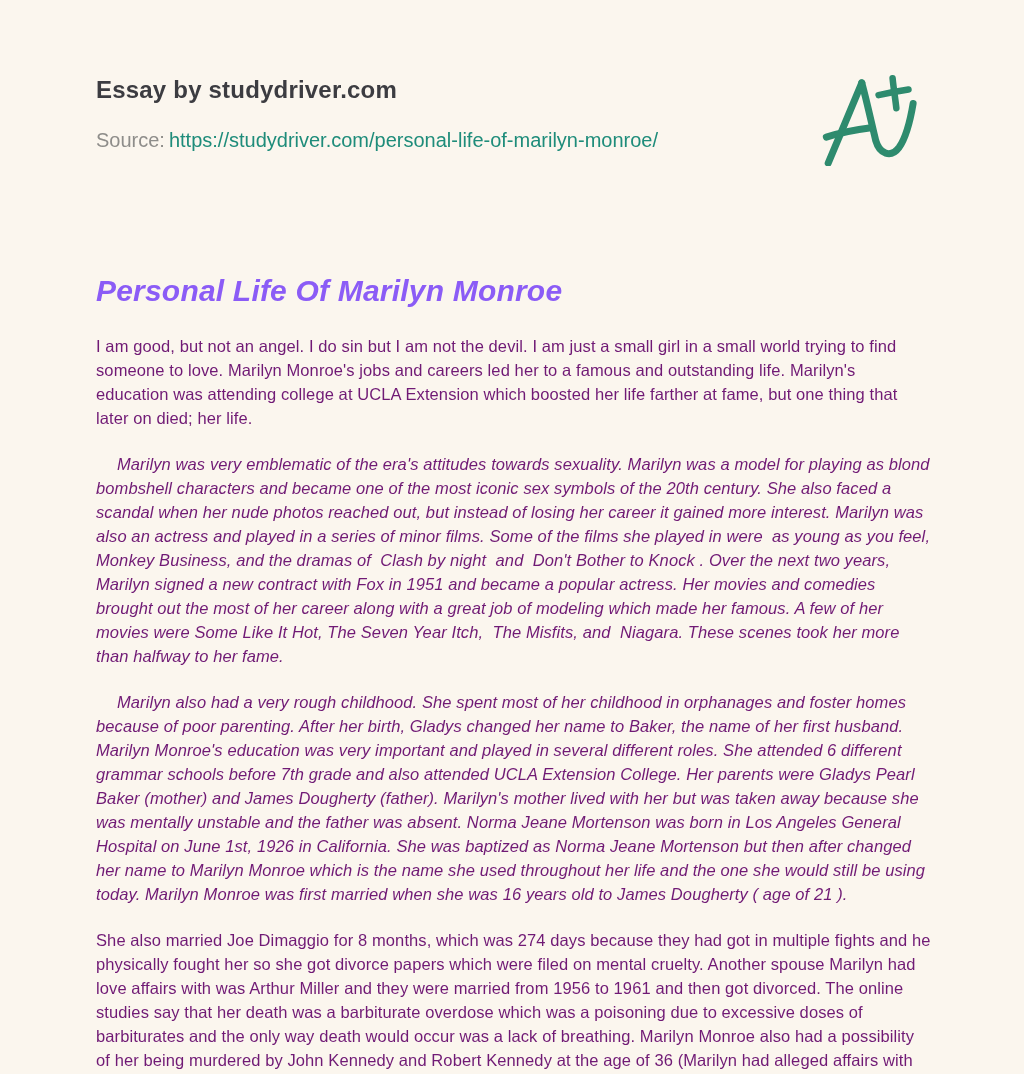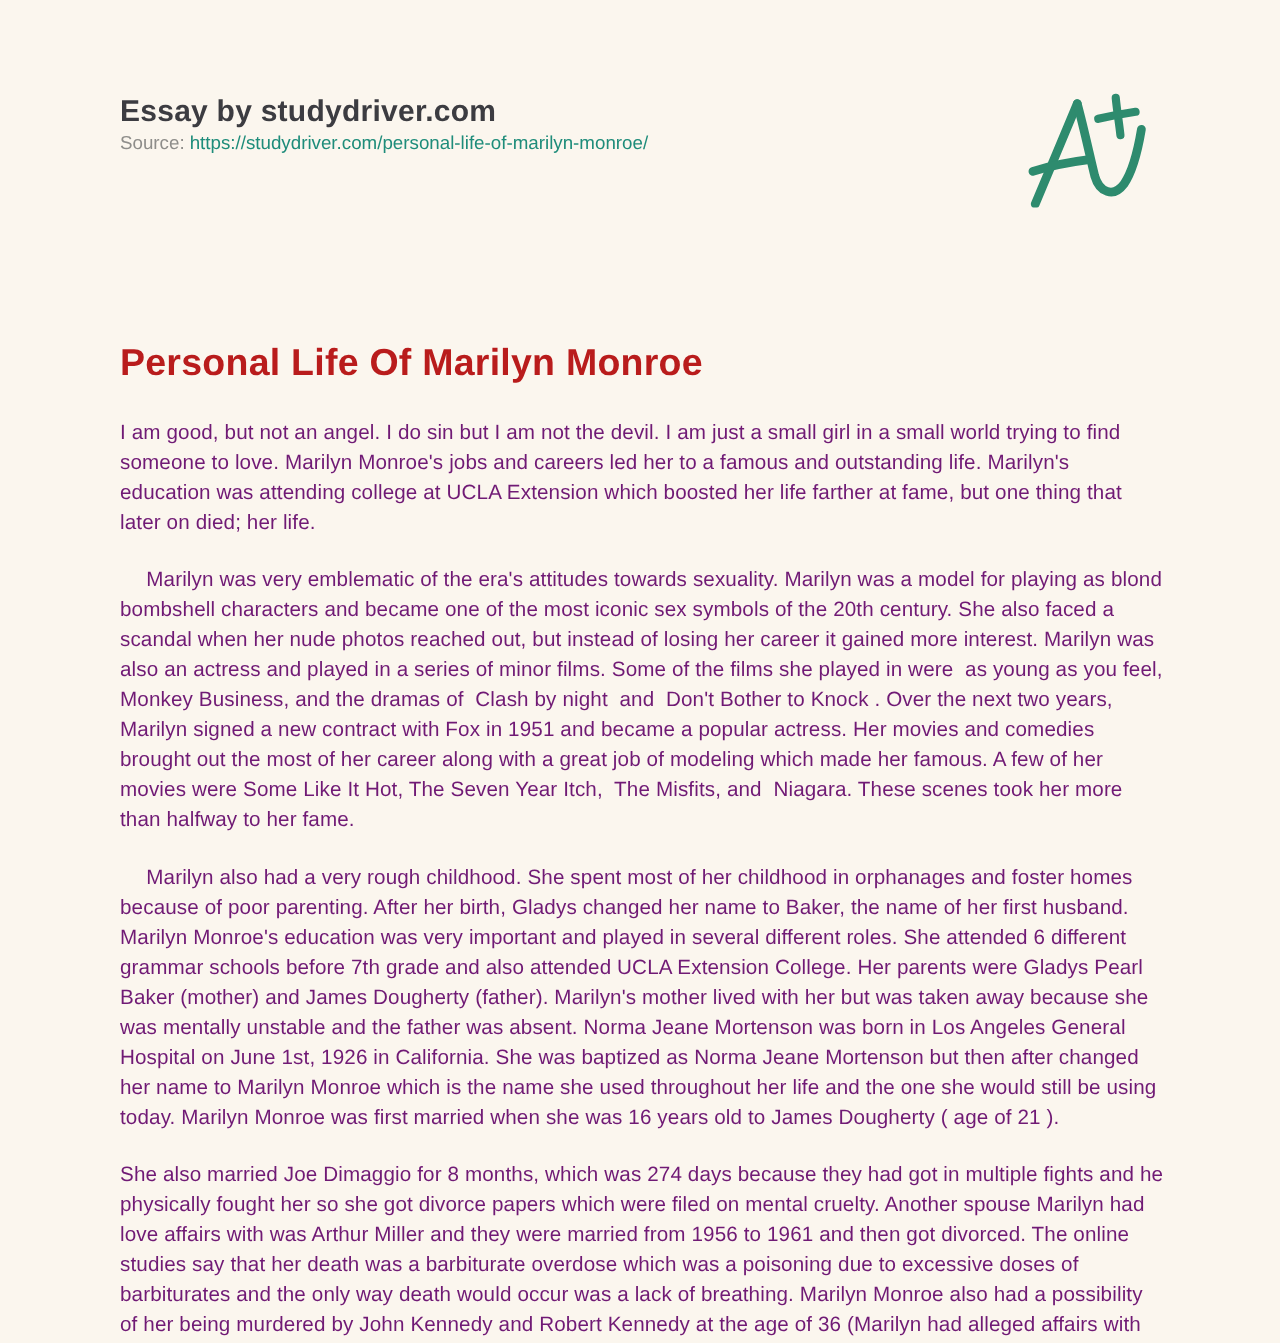--- a/index.html
+++ b/index.html
@@ -23,22 +23,22 @@
     justify-content: space-between;
     align-items: flex-start;
   }
   .header-left h1 {
     font-size: 24px;
     font-weight: bold;
     color: #3c3c41;
     letter-spacing: 0.2px;
   }
   .source-line {
-    margin-top: 2px;
-    font-size: 15px;
+    margin-top: 25px;
+    font-size: 20px;
     text-align: center;
   }
   .source-label {
     color: #8e8d8a;
     margin-right: 4px;
   }
   .source-link {
     color: #1e8c7a;
     text-decoration: none;
   }
@@ -46,36 +46,38 @@
     width: 118px;
     height: 98px;
     margin-top: -8px;
     flex-shrink: 0;
   }
   .logo svg { width: 100%; height: 100%; }
   .essay-title {
     margin-top: 108px;
     font-size: 30px;
     font-weight: bold;
-    color: #b91c1c;
+    color: #8b5cf6;
     letter-spacing: 0.2px;
+    font-style: italic;
   }
   .essay-body {
     margin-top: 26px;
   }
   .essay-body p {
     font-size: 16.5px;
     line-height: 24px;
     color: #701a75;
     margin-bottom: 22px;
     white-space: pre-wrap;
     letter-spacing: 0.1px;
   }
   .essay-body p.indent {
     text-indent: 21px;
+    font-style: italic;
   }
 </style>
 </head>
 <body>
 
 <div class="page">
 
   <div class="header">
     <div class="header-left">
       <h1>Essay by studydriver.com</h1>

